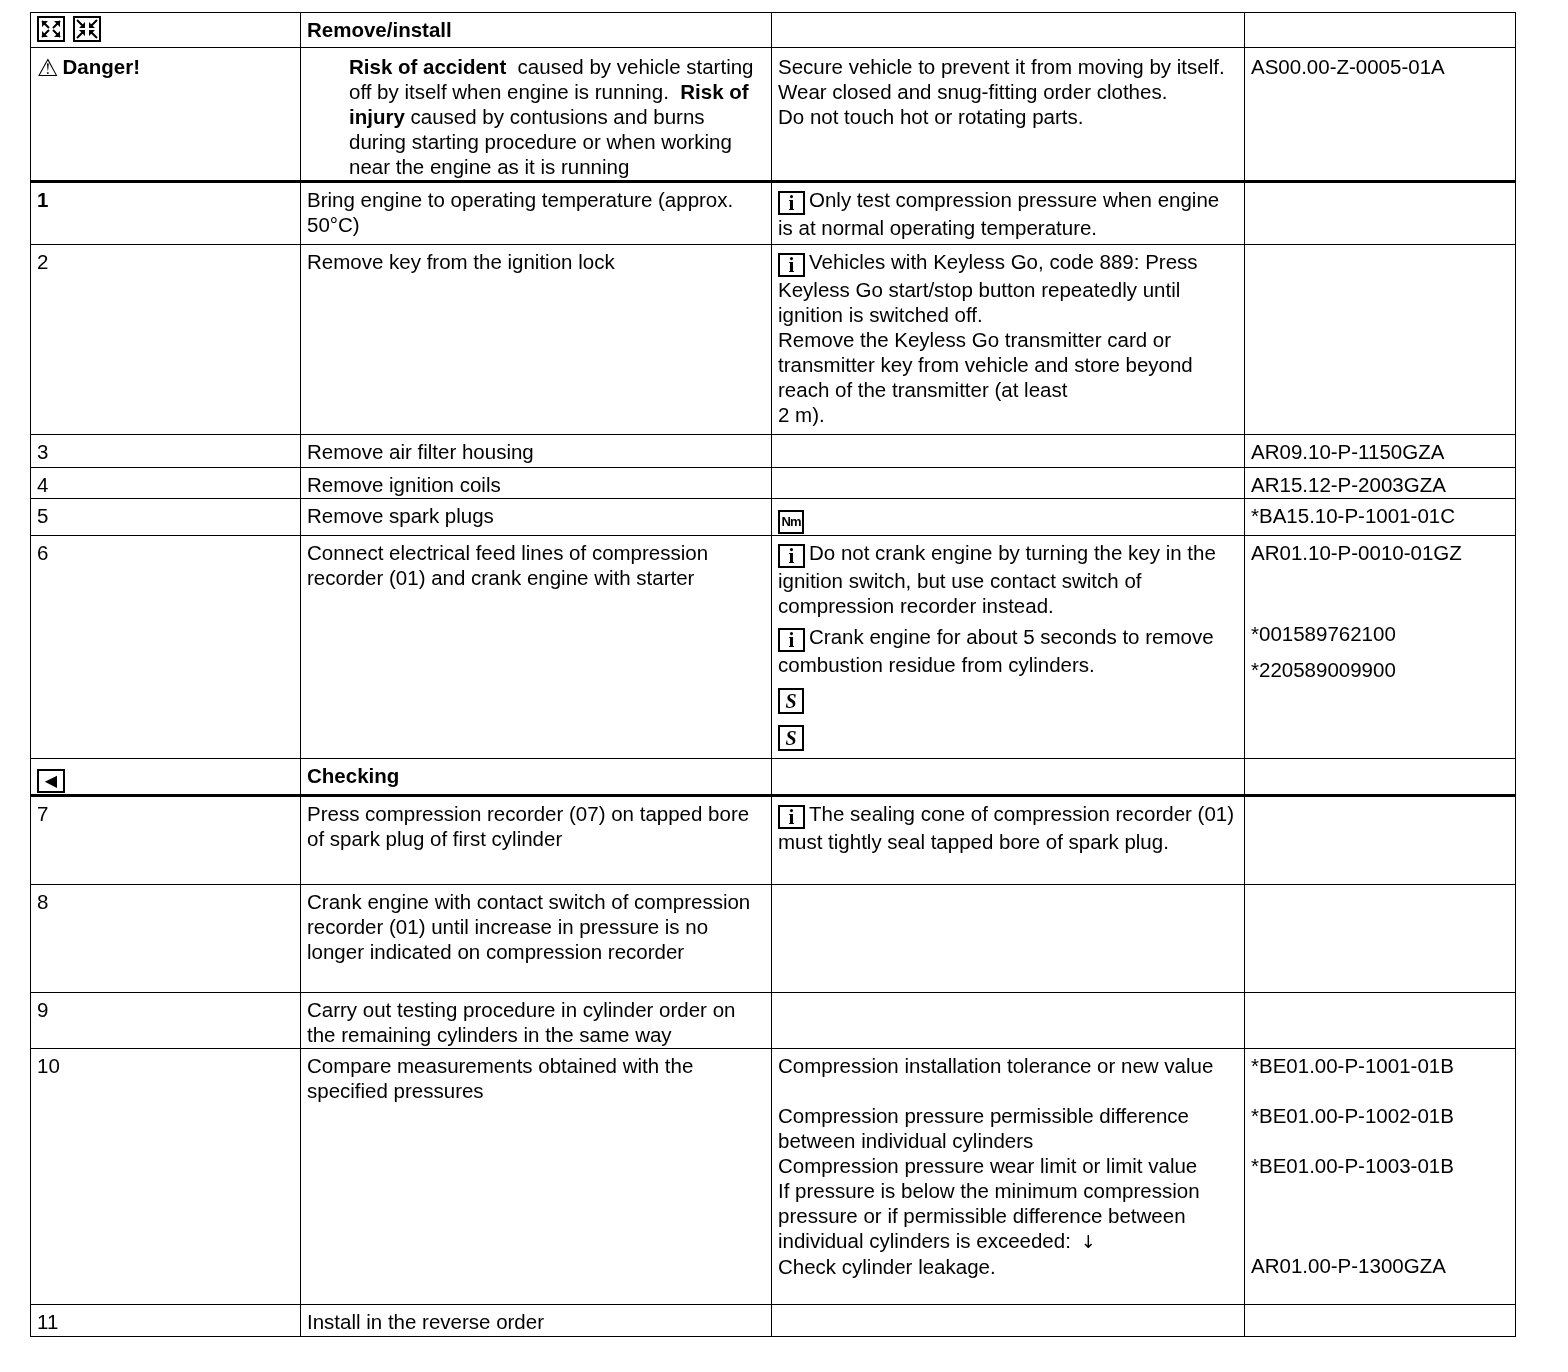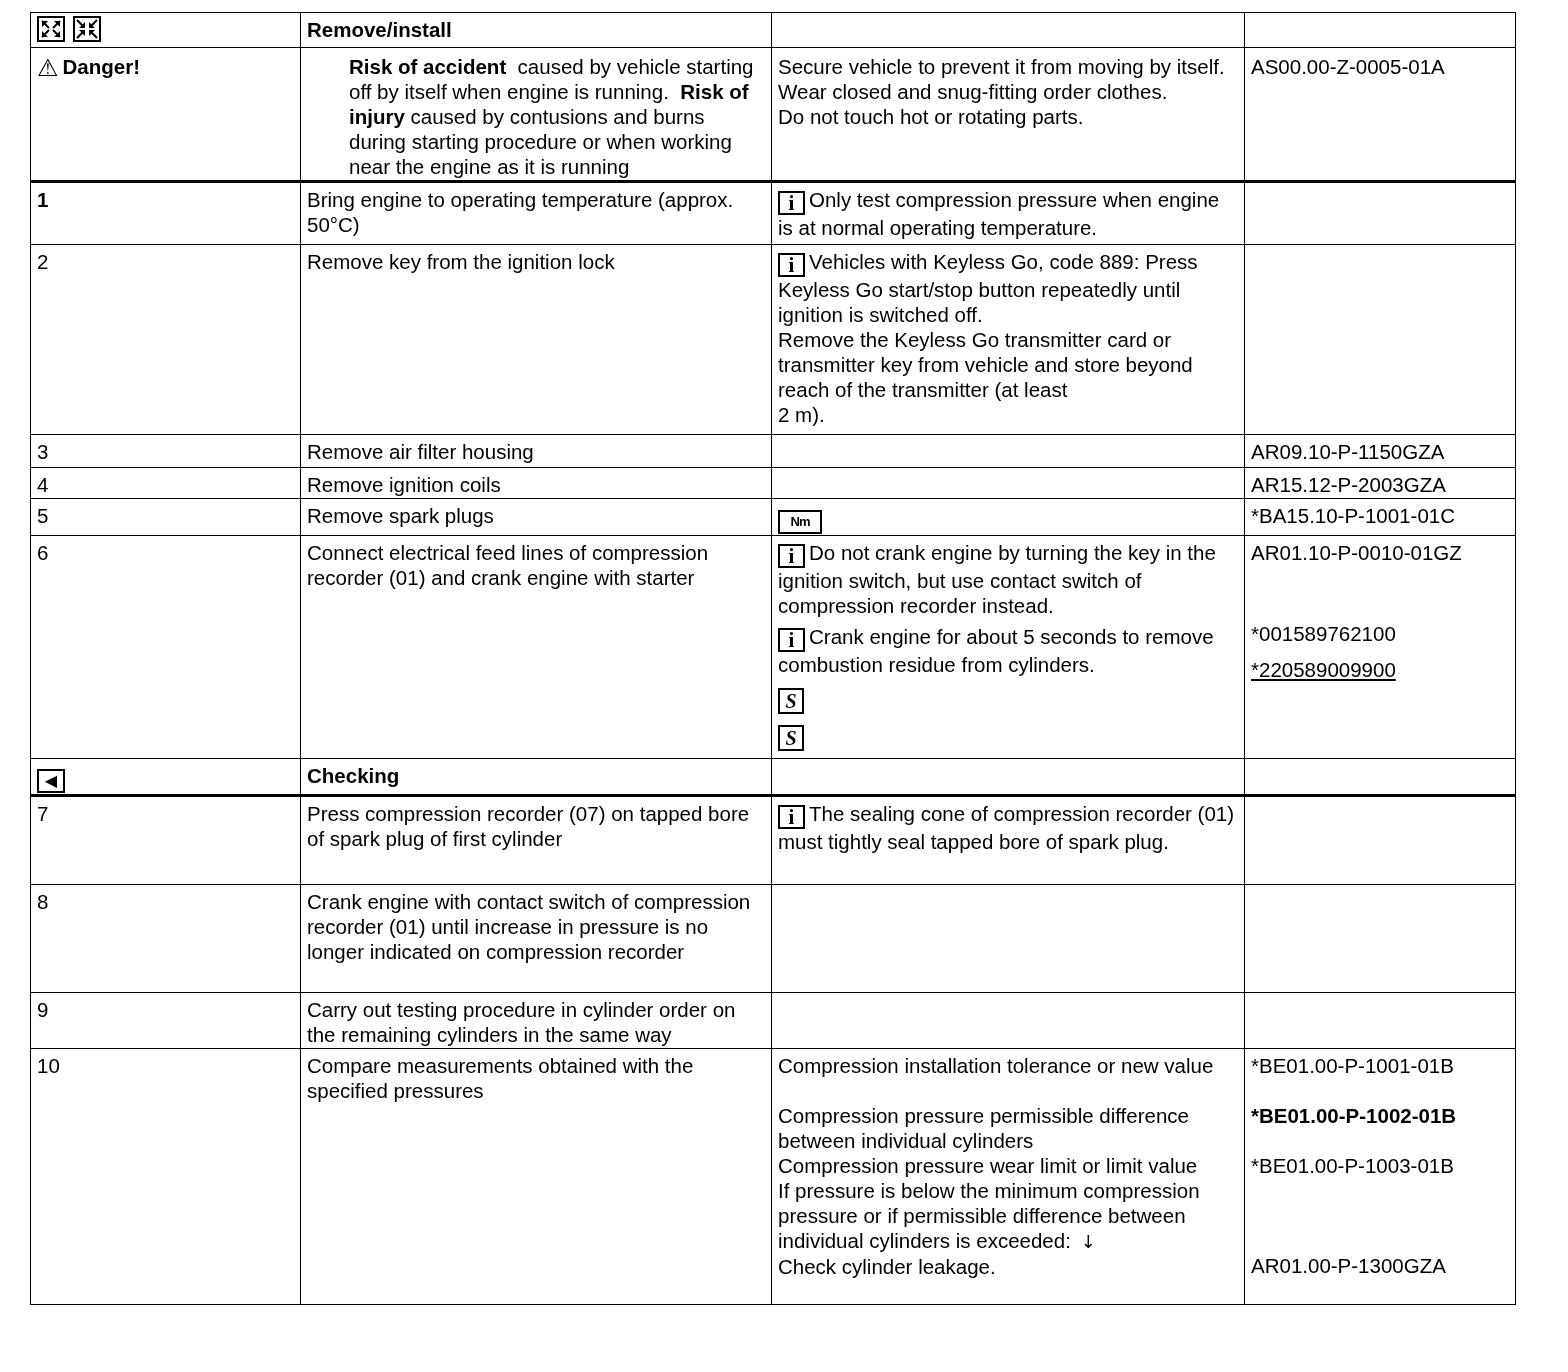--- a/index.html
+++ b/index.html
@@ -25,21 +25,21 @@
   .sub { margin: 0; min-height: 25px; }
   .sub + .sub { }
   
   .ico-box {
     display: inline-block; box-sizing: border-box;
     border: 2px solid #000; vertical-align: -3px;
     font-family: "Liberation Serif", serif; font-weight: bold;
     text-align: center; background: #fff;
   }
   .ico-info { width: 27px; height: 24px; font-size: 21px; line-height: 20px; margin-right: 4px; }
-  .ico-nm { width: 44px; height: 24px; font-family: "Liberation Sans", sans-serif; font-size: 13px; line-height: 20px; letter-spacing: -1px; }
+  .ico-nm { width: 26px; height: 24px; font-family: "Liberation Sans", sans-serif; font-size: 13px; line-height: 20px; letter-spacing: -1px; }
   .ico-tool { width: 26px; height: 26px; font-size: 20px; line-height: 22px; font-style: italic; }
   .ico-expand, .ico-collapse { width: 28px; height: 26px; margin-right: 8px; vertical-align: -6px; position: relative; }
   .ico-check { width: 28px; height: 24px; font-size: 16px; line-height: 20px; font-family: "DejaVu Sans", sans-serif; }
   .warn { font-family: "DejaVu Sans", sans-serif; font-size: 24px; vertical-align: -2px; margin-right: 4px; }
   .arrow-down { font-family: "DejaVu Sans", sans-serif; font-size: 18px; margin-left: 10px; }
 </style>
 </head>
 <body>
 
 <table class="proc">
@@ -135,21 +135,21 @@
     <td>Connect electrical feed lines of compression recorder (01) and crank engine with starter</td>
     <td>
       <p class="para"><span class="ico-box ico-info">i</span><span>Do not crank engine by turning the key in the ignition switch, but use contact switch of compression recorder instead.</span></p>
       <p class="para gap"><span class="ico-box ico-info">i</span><span>Crank engine for about 5 seconds to remove combustion residue from cylinders.</span></p>
       <p class="para" style="margin-top:8px;"><span class="ico-box ico-tool">S</span></p>
       <p class="para" style="margin-top:8px;"><span class="ico-box ico-tool">S</span></p>
     </td>
     <td>
       <p class="para"><span>AR01.10-P-0010-01GZ</span></p>
       <p class="para" style="margin-top:56px;"><span>*001589762100</span></p>
-      <p class="para" style="margin-top:11px;text-decoration:underline;"><span>*220589009900</span></p>
+      <p class="para" style="margin-top:11px;"><span>*220589009900</span></p>
     </td>
   </tr>
 
   <tr style="height:37px;">
     <td>
       <span class="ico-box ico-check">◀</span>
     </td>
     <td class="bold">Checking</td>
     <td></td>
     <td></td>
@@ -183,21 +183,27 @@
     <td>Compare measurements obtained with the specified pressures</td>
     <td>
       <p class="sub" style="min-height:50px;">Compression installation tolerance or new value</p>
       <p class="sub" style="min-height:50px;">Compression pressure permissible difference between individual cylinders</p>
       <p class="sub">Compression pressure wear limit or limit value</p>
       <p class="sub" style="min-height:75px;"><span>If pressure is below the minimum compression pressure or if permissible difference between individual cylinders is exceeded:</span><span class="arrow-down">↓</span></p>
       <p class="sub">Check cylinder leakage.</p>
     </td>
     <td>
       <p class="sub" style="min-height:50px;"><span>*BE01.00-P-1001-01B</span></p>
-      <p class="sub" style="min-height:50px;font-weight:bold;"><span>*BE01.00-P-1002-01B</span></p>
+      <p class="sub" style="min-height:50px;"><span>*BE01.00-P-1002-01B</span></p>
       <p class="sub"><span>*BE01.00-P-1003-01B</span></p>
       <p class="sub" style="min-height:75px;"></p>
       <p class="sub"><span>AR01.00-P-1300GZA</span></p>
     </td>
   </tr>
 
+  <tr style="height:32px;">
+    <td>11</td>
+    <td>Install in the reverse order</td>
+    <td></td>
+    <td></td>
+  </tr>
 </tbody>
   </table>
 
 </body></html>

